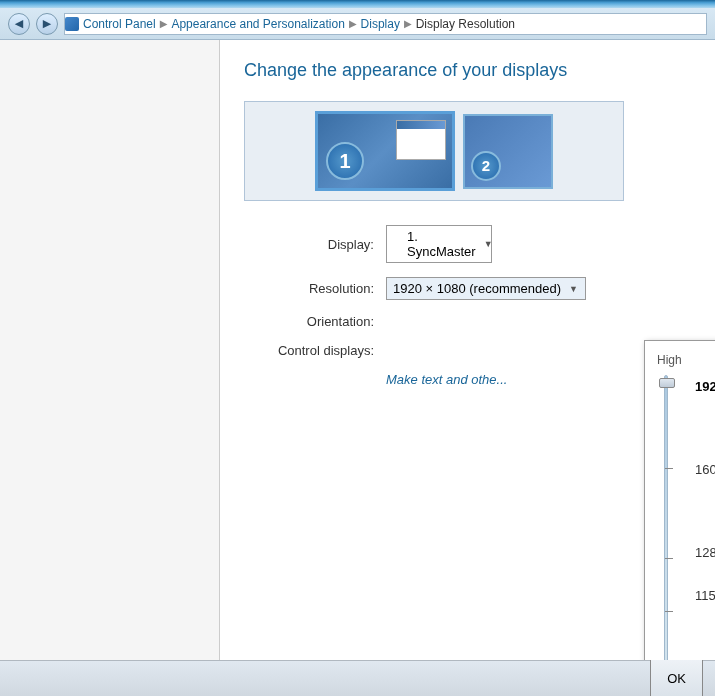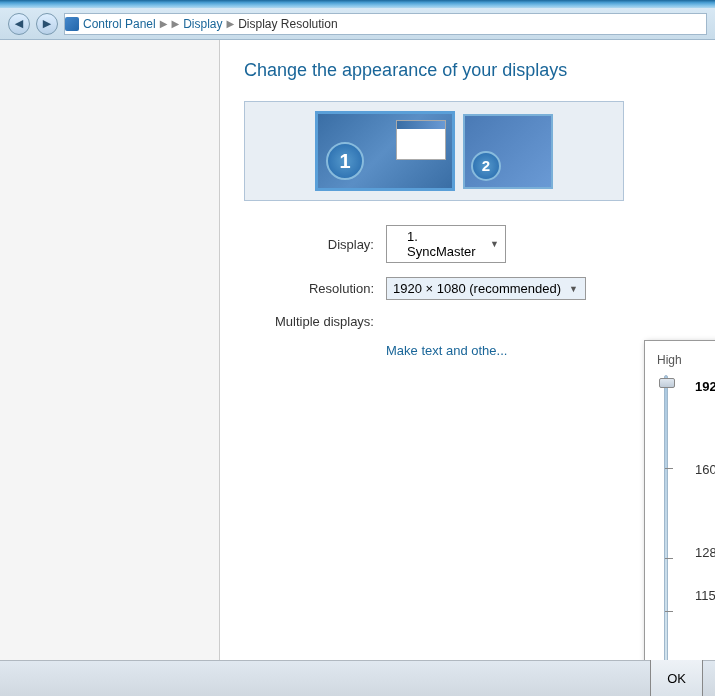--- a/index.html
+++ b/index.html
@@ -217,33 +217,34 @@
       position: relative;
     }
 
     .dropdown-arrow {
       margin-left: 4px;
       font-size: 9px;
       color: #555;
     }
 
     .display-dropdown {
-      width: 120px;
+      width: 106px;
       padding-left: 20px;
     }
 
     .resolution-dropdown {
       width: 200px;
       background: #e8f0f8;
     }
 
     .link-text {
       color: #1a6699;
       cursor: pointer;
       text-decoration: none;
+      font-style: italic;
     }
 
     .currently-text {
       font-style: italic;
       color: #555;
     }
 
     
     .bottom-bar {
       height: 36px;
@@ -357,20 +358,21 @@
 
 <div class="top-bar"></div>
 
 <div class="address-bar">
   <div class="nav-btn">◀</div>
   <div class="nav-btn">▶</div>
   <div class="breadcrumb-bar">
     <span class="breadcrumb-icon"></span>
     <span class="breadcrumb-link">Control Panel</span>
     <span class="breadcrumb-sep">▶</span>
+    <span class="breadcrumb-link">Appearance and Personalization</span>
     <span class="breadcrumb-sep">▶</span>
     <span class="breadcrumb-link">Display</span>
     <span class="breadcrumb-sep">▶</span>
     <span>Display Resolution</span>
   </div>
 </div>
 
 <div class="main-content">
 
   <div class="sidebar"></div>
@@ -403,23 +405,26 @@
     </div>
 
     <div class="form-row">
       <span class="form-label">Resolution:</span>
       <div class="dropdown resolution-dropdown">
         <span>1920 × 1080 (recommended)</span>
         <span class="dropdown-arrow">▼</span>
       </div>
     </div>
 
-
     <div class="form-row">
-      <span class="form-label">Multiple displays:</span>
+      <span class="form-label">Orientation:</span>
+    </div>
+
+    <div class="form-row">
+      <span class="form-label">Control displays:</span>
     </div>
 
 
     <div class="form-row">
       <span class="form-label"></span>
       <a class="link-text">Make text and othe...</a>
     </div>
 
 
     <div class="resolution-popup">

